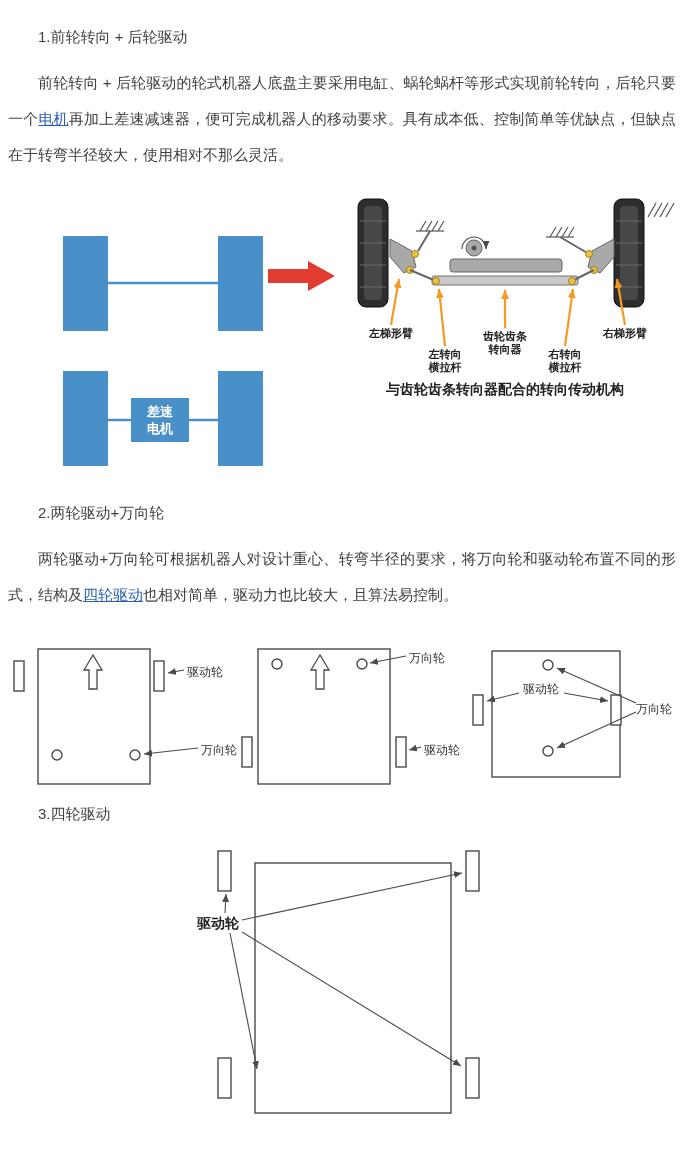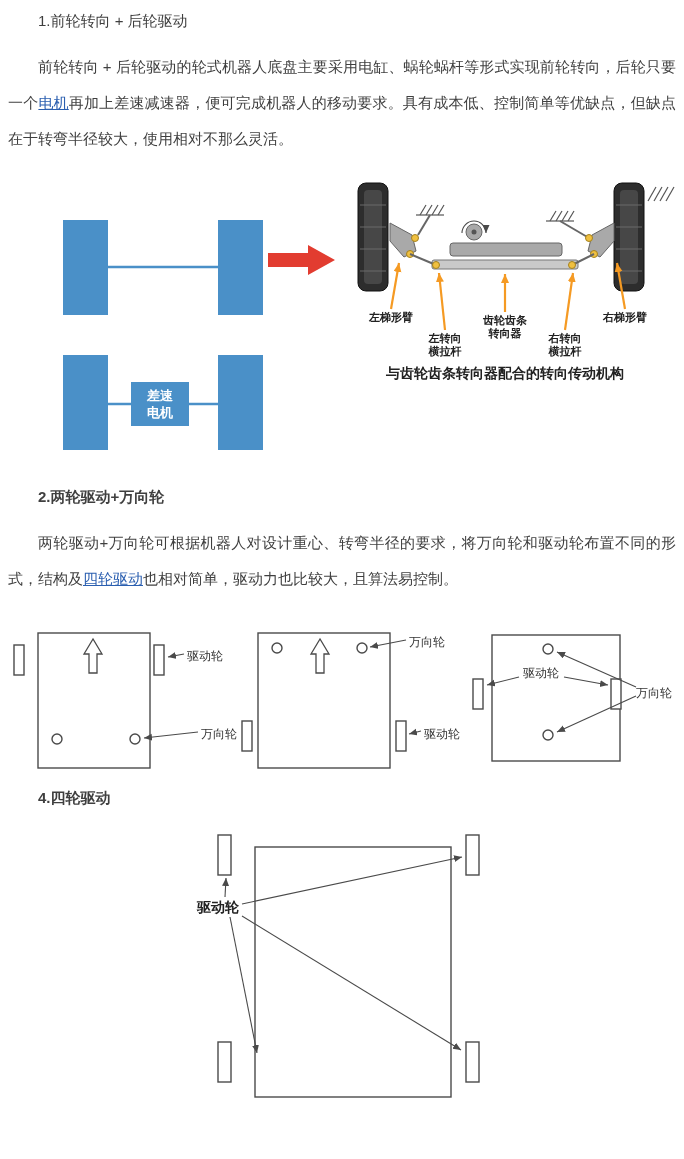--- a/index.html
+++ b/index.html
@@ -2,26 +2,26 @@
 <html><head>
 <meta charset="utf-8">
 <style>
   * { margin:0; padding:0; box-sizing:border-box; }
   html,body { background:#fff; }
   body {
     width:684px; height:1159px; overflow:hidden;
     font-family:"Liberation Sans","DejaVu Sans",sans-serif;
     color:#3f3f3f;
   }
-  .content { padding:12px 8px 0 8px; }
+  .content { padding:28px 8px 0 8px; }
   .sec-title { font-size:15px; font-weight:400; text-indent:2em; color:#3f3f3f; }
   .para { font-size:15px; line-height:36px; text-indent:2em; text-align:justify; color:#3f3f3f; }
   .para a { color:#2b5fb0; text-decoration:underline; cursor:pointer; }
   .mt18 { margin-top:18px; }
-  .mt8  { margin-top:8px;font-weight:bold; }
+  .mt8  { margin-top:8px; }
   .mt24 { margin-top:24px; }
   .mt12 { margin-top:12px; }
   .fig { display:block; }
   svg text { font-family:"Liberation Sans","DejaVu Sans",sans-serif; }
   .blue { fill:#4a90c8; }
   .blueline { stroke:#4a90c8; stroke-width:2.5; }
   .motor-txt { fill:#ffffff; font-size:13px; font-weight:bold; text-anchor:middle; }
   .tire { fill:#2d2d2d; stroke:#111; }
   .tire-in { fill:#474747; }
   .tread { stroke:#6a6a6a; stroke-width:1; }
@@ -208,21 +208,21 @@
       <rect class="box" x="603" y="58" width="10" height="30"></rect>
       <text class="lblm" x="533" y="56">驱动轮</text>
       <line class="thin" x1="511" y1="56" x2="479" y2="64" marker-end="url(#mB)"></line>
       <line class="thin" x1="556" y1="56" x2="600" y2="64" marker-end="url(#mB)"></line>
       <text class="lblm" x="646" y="76">万向轮</text>
       <line class="thin" x1="628" y1="66" x2="549" y2="31" marker-end="url(#mB)"></line>
       <line class="thin" x1="628" y1="75" x2="549" y2="111" marker-end="url(#mB)"></line>
     </g>
   </svg>
 
-  <h3 class="sec-title mt8">4.四轮驱动</h3>
+  <h3 class="sec-title mt8">3.四轮驱动</h3>
 
 
   <svg class="fig mt12" width="668" height="292" viewBox="0 0 668 292">
     <g>
       <rect class="box" x="247" y="27" width="196" height="250"></rect>
       <rect class="box" x="210" y="15" width="13" height="40"></rect>
       <rect class="box" x="458" y="15" width="13" height="40"></rect>
       <rect class="box" x="210" y="222" width="13" height="40"></rect>
       <rect class="box" x="458" y="222" width="13" height="40"></rect>
       <text class="lbl-bold" x="210" y="92">驱动轮</text>

